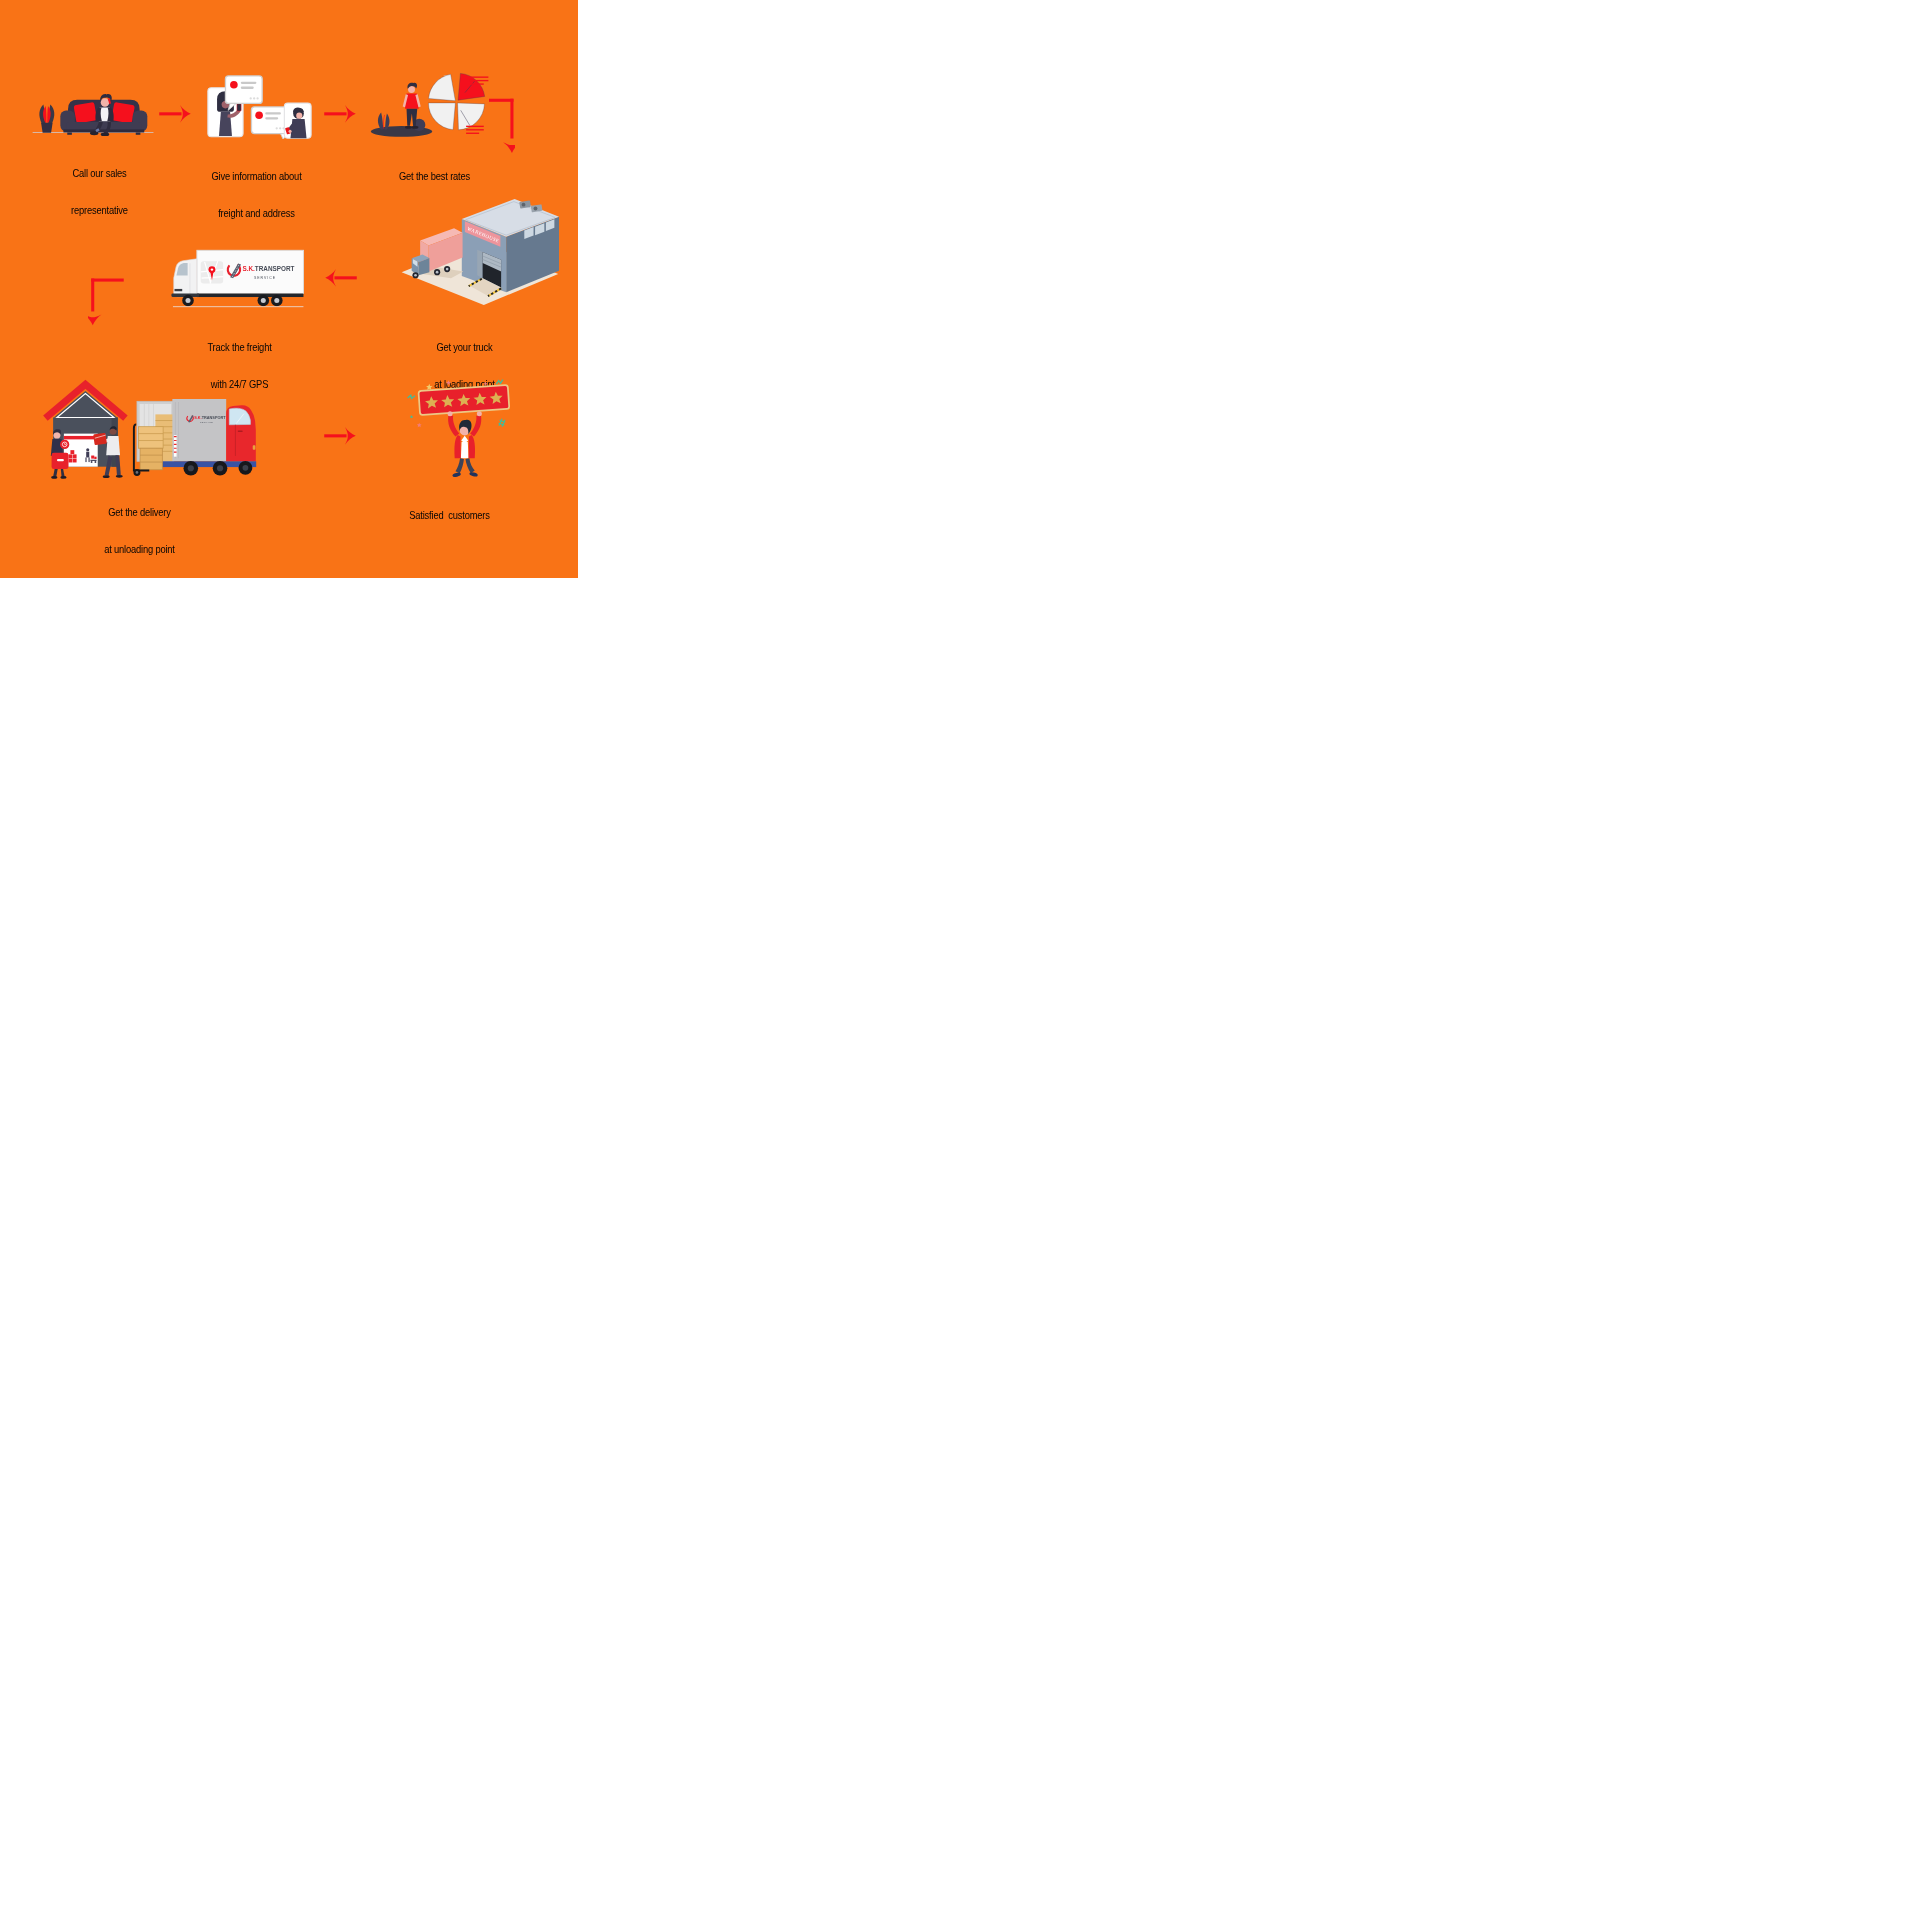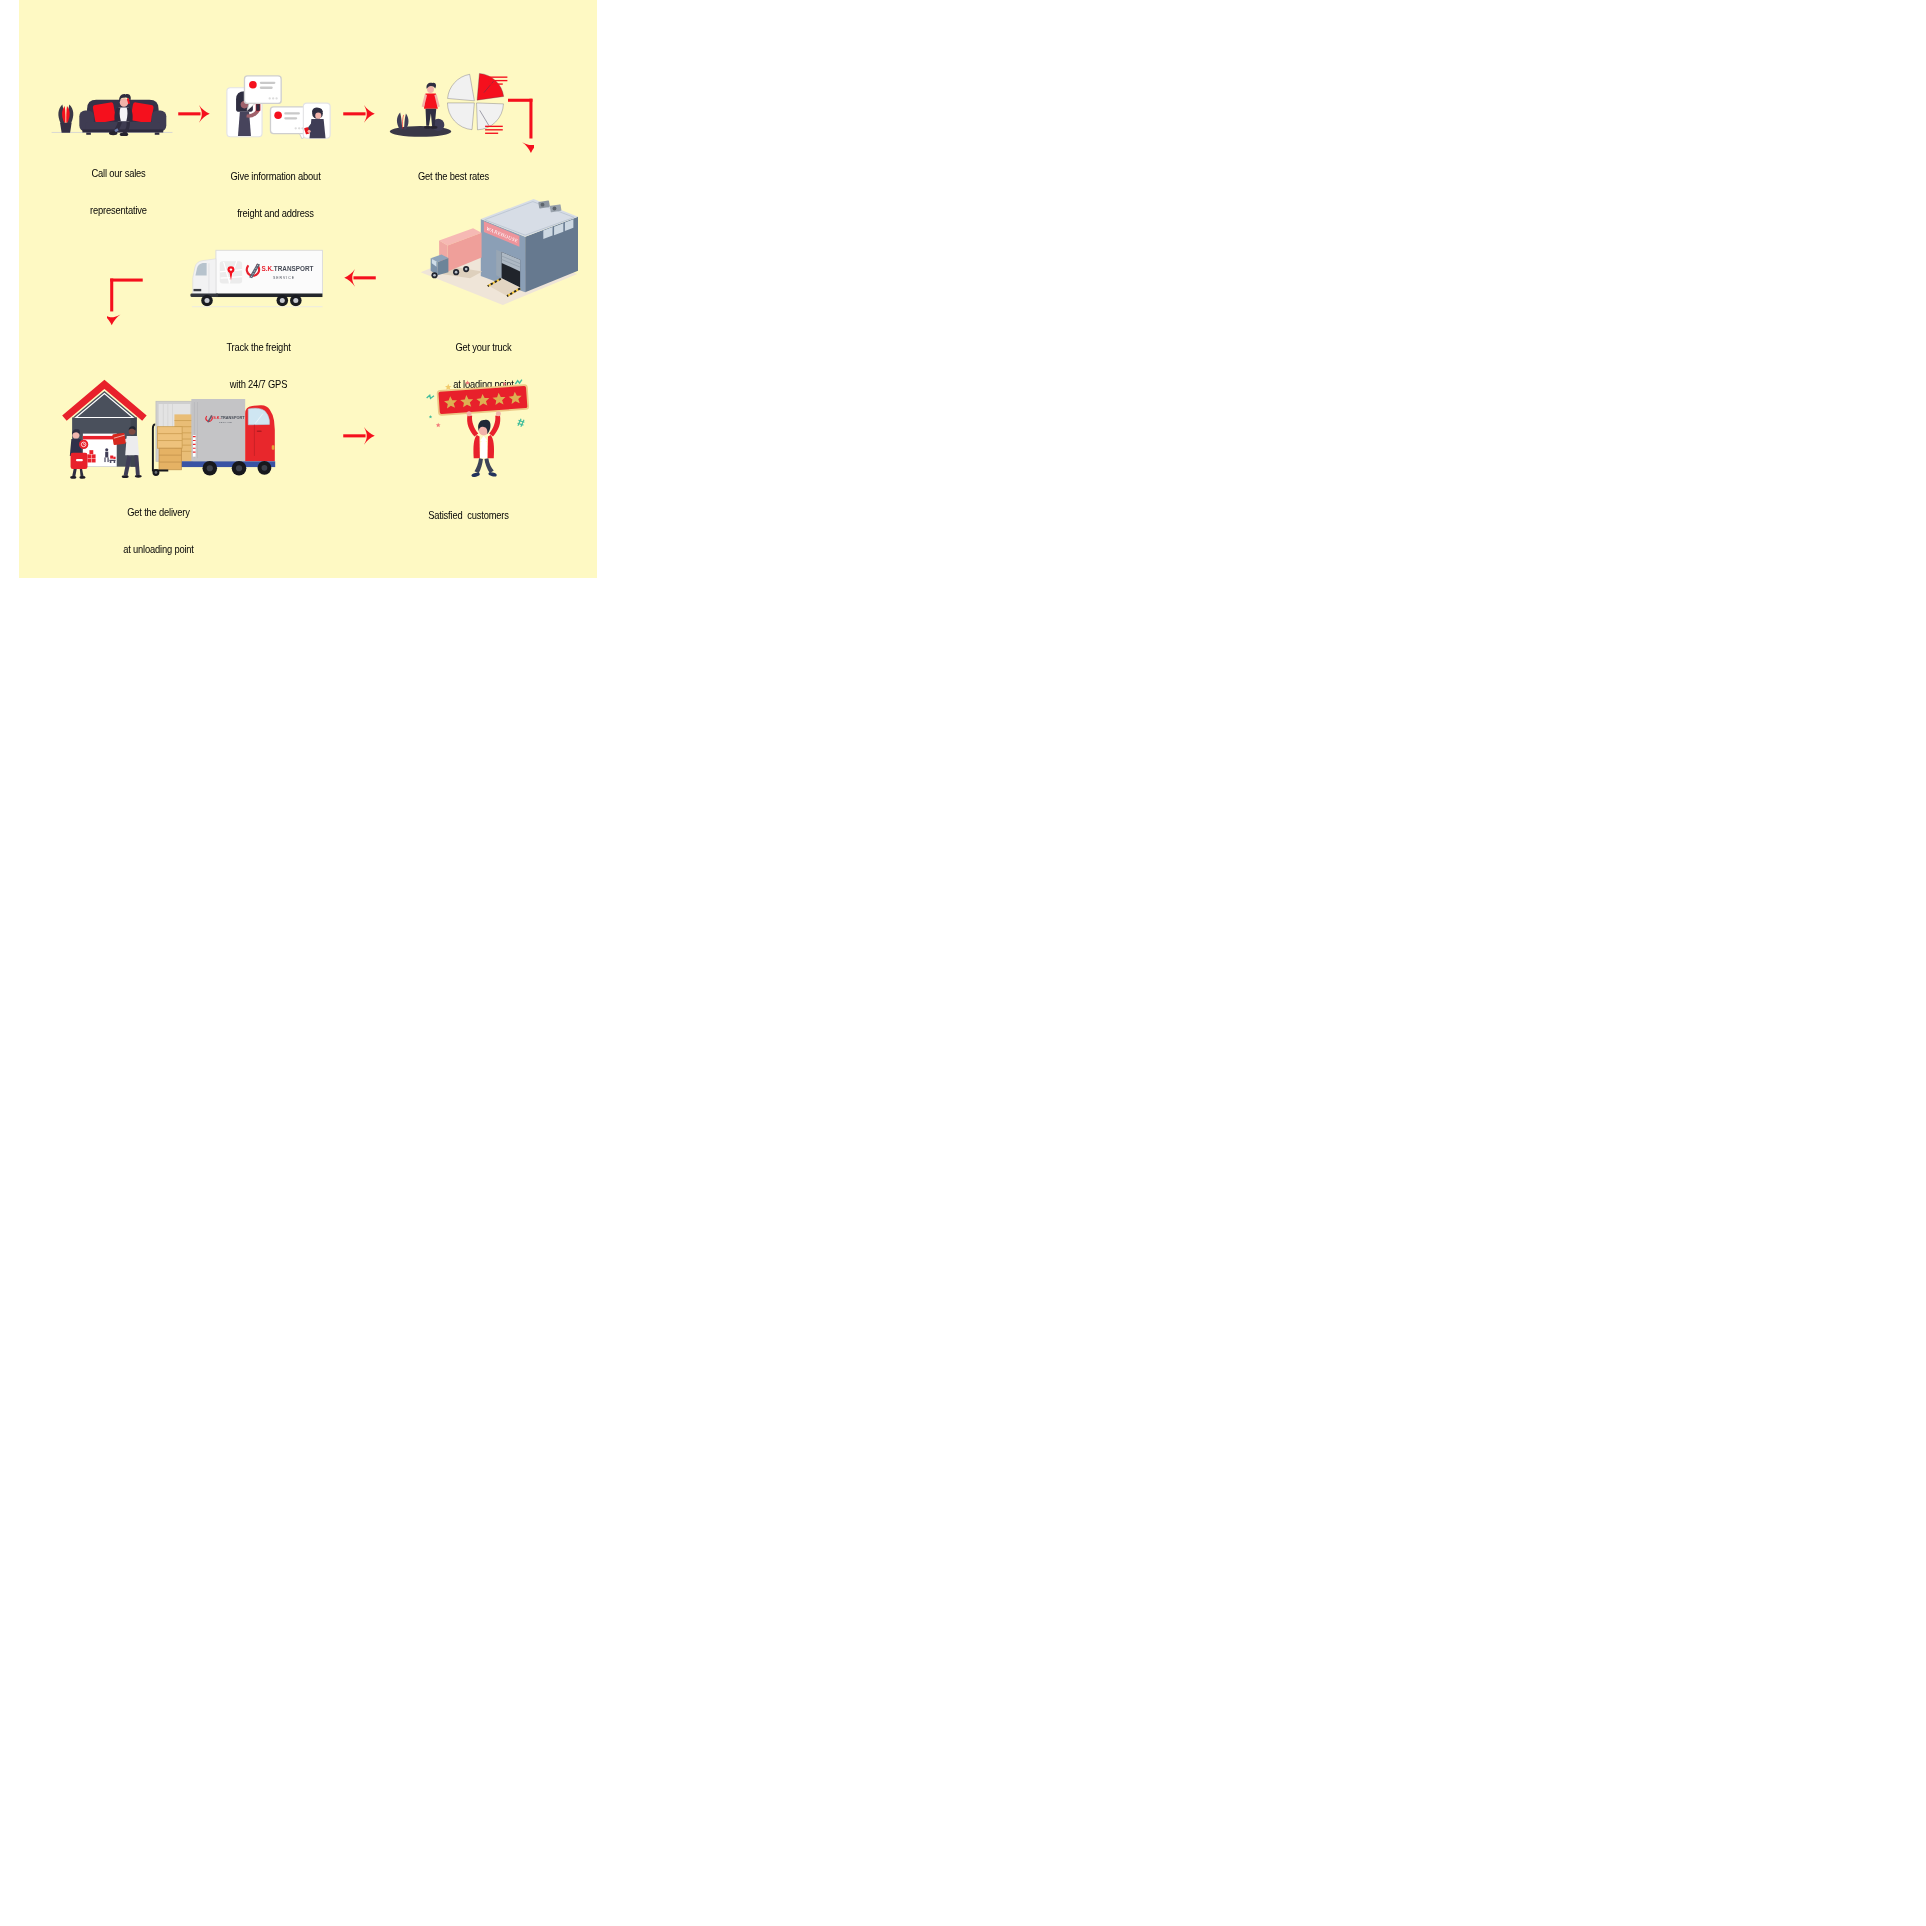--- a/index.html
+++ b/index.html
@@ -1,17 +1,17 @@
 <!DOCTYPE html>
 <html style="font-size:6.2px"><head>
 <meta charset="utf-8">
 <style>
   html,body{margin:0;padding:0;background:#ffffff;}
-  .canvas{position:relative;width:578px;height:578px;background:#fef9c3;overflow:hidden;
-          font-family:"Liberation Sans",sans-serif;margin-left:19px;}
+  .canvas{position:relative;width:578px;height:578px;background:#f97316;overflow:hidden;
+          font-family:"Liberation Sans",sans-serif;}
   .abs{position:absolute;}
   .caption{position:absolute;width:131px;text-align:center;color:#060606;
            font-size:10.4px;line-height:1.2;letter-spacing:-0.2px;white-space:pre-wrap;
            transform:scaleX(0.9);transform-origin:center top;}
   .caption div{pointer-events:none;}
   svg text{font-family:"Liberation Sans",sans-serif;}
   svg .serif{font-family:"Liberation Serif",serif;}
 </style>
 </head>
 <body>

